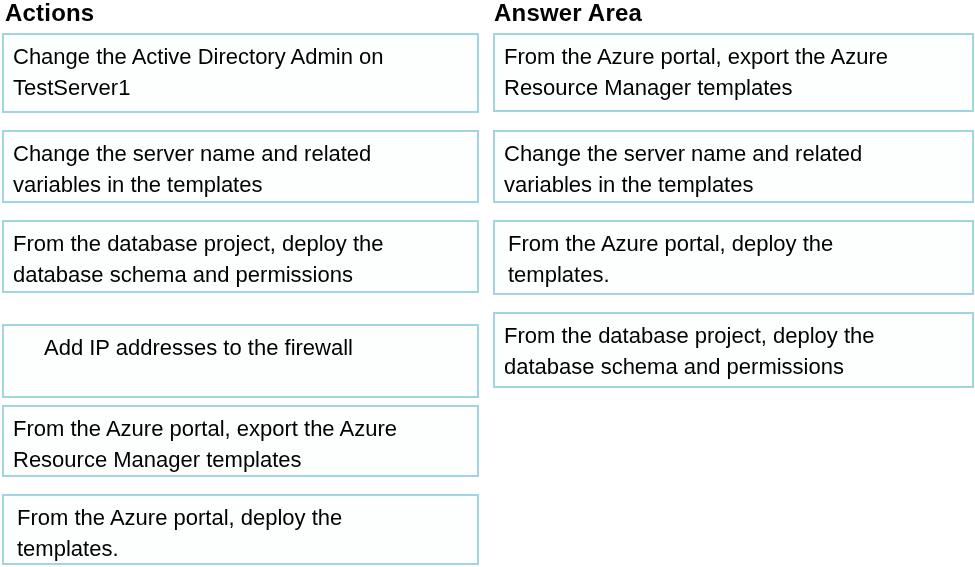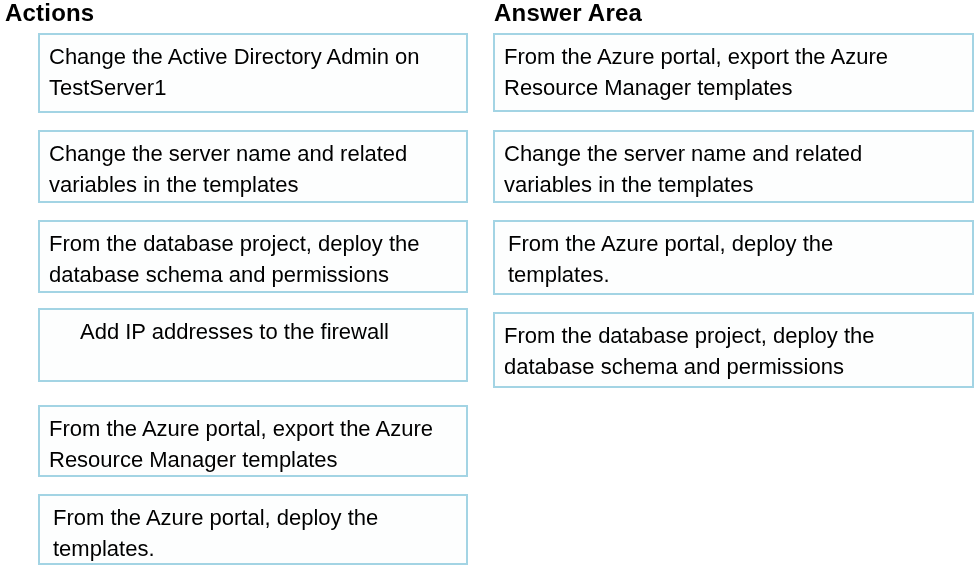--- a/index.html
+++ b/index.html
@@ -28,26 +28,26 @@
     box-sizing:border-box;
     border:2px solid var(--border);
     background:var(--box-bg);
     padding:6px 8px 0 9px;
     font-size:22px;
     line-height:31px;
     white-space:pre-line;
     overflow:hidden;
     cursor:default;
   }
-  .col-a{left:2px;width:430px;margin-left:36px;}
+  .col-a{left:2px;width:477px;}
   .col-b{left:493px;width:481px;}
   .a1{top:33px;height:80px;}
   .a2{top:130px;height:73px;}
   .a3{top:220px;height:73px;}
-  .a4{top:308px;height:74px;padding-left:40px;}
+  .a4{top:324px;height:74px;padding-left:40px;}
   .a5{top:405px;height:72px;}
   .a6{top:494px;height:71px;}
   .b1{top:33px;height:79px;}
   .b2{top:130px;height:73px;}
   .b3{top:220px;height:75px;}
   .b4{top:312px;height:76px;}
   .b3{padding-left:13px;}
   .a6{padding-left:13px;}
 </style>
 </head>

